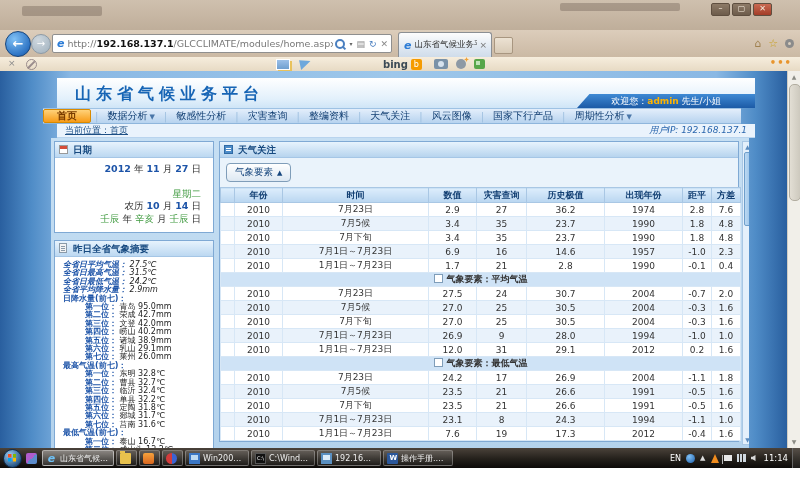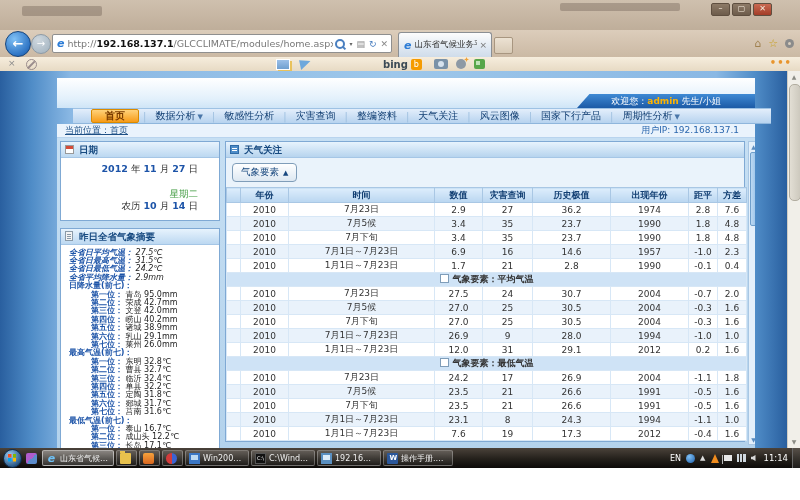--- a/index.html
+++ b/index.html
@@ -69,47 +69,47 @@
   
   #page{position:absolute;left:0;top:71px;width:787px;height:377px;
     background:linear-gradient(90deg,#295f9f 0,#4f8cc7 4%,#8ab8e4 9%,#9ec7ea 50%,#8ab8e4 91%,#4f8cc7 96%,#295f9f 100%);}
   #page-header{position:absolute;left:57px;top:7px;width:698px;height:30px;
     background:linear-gradient(180deg,#ffffff,#e2f0fb 70%,#cfe5f7);}
   #site-title{position:absolute;left:18px;top:6px;font-size:16px;font-weight:bold;color:#1765b5;letter-spacing:5px;}
   #welcome-ribbon{position:absolute;right:0;top:16px;width:178px;height:14px;
     background:linear-gradient(180deg,#3f8ad4,#1c5aa6);clip-path:polygon(7% 0,100% 0,100% 100%,0 100%);
     color:#fff;font-size:9px;line-height:14px;text-align:center;}
   #welcome-ribbon .user{color:#ffb400;font-weight:bold;}
-  #nav-bar{position:absolute;left:73px;top:37px;width:698px;height:16px;box-sizing:border-box;
+  #nav-bar{position:absolute;left:43px;top:37px;width:698px;height:16px;box-sizing:border-box;
     background:linear-gradient(180deg,#e3eefb,#b7d3ef);border-top:1px solid #9ec2e4;border-bottom:1px solid #8fb6dc;
-    display:flex;align-items:center;padding-left:18px;font-size:10px;color:#123f73;}
+    display:flex;align-items:center;padding-left:0;font-size:10px;color:#123f73;}
   .nav-item{padding:0 9px;white-space:nowrap;cursor:default;}
   .nav-item.active{background:linear-gradient(180deg,#ffd27a,#f79b17);border:1px solid #d98a00;border-radius:2px;
     color:#7a3c00;font-weight:bold;padding:0 13px;line-height:12px;margin-right:4px;}
   .nav-sep{color:#9fc0e0;}
   .nav-arrow{font-size:7px;color:#4a76a8;margin-left:2px;}
   #breadcrumb-row{position:absolute;left:57px;top:53px;width:698px;height:14px;box-sizing:border-box;
     background:#eaf3fc;border-bottom:1px solid #b9d4ee;display:flex;align-items:center;font-size:9px;}
   #breadcrumb{color:#1d4f85;padding-left:8px;flex:1;text-decoration:underline;}
   #status-time{color:#2a66ad;margin-right:26px;}
-  #status-ip{color:#2a66ad;margin-right:16px;}
-
-  #body-area{position:absolute;left:57px;top:67px;width:698px;height:310px;overflow:hidden;
+  #status-ip{color:#2a66ad;margin-right:8px;font-style:italic;}
+
+  #body-area{position:absolute;left:51px;top:67px;width:698px;height:310px;overflow:hidden;
     background:linear-gradient(180deg,#c6dff3,#b3d2ec);}
 
   
   #sidebar{position:absolute;left:3px;top:3px;width:160px;}
   .side-box{border:1px solid #7fa9d4;background:#fff;margin-bottom:7px;}
   .side-box-header{height:15px;background:linear-gradient(180deg,#e7f3fd,#bcd8f1);border-bottom:1px solid #a5c6e6;
     font-size:9.5px;font-weight:bold;color:#174a80;line-height:15px;padding-left:18px;position:relative;}
   .ic-cal{position:absolute;left:4px;top:3px;width:9px;height:9px;background:#fff;border:1px solid #999;box-sizing:border-box;}
   .ic-cal:before{content:"";position:absolute;left:0;top:0;width:7px;height:3px;background:#d54d3a;}
   .ic-doc{position:absolute;left:4px;top:2px;width:8px;height:10px;background:#f4f4f4;border:1px solid #8a9aa8;box-sizing:border-box;}
   .ic-doc:before{content:"";position:absolute;left:1px;top:2px;width:4px;height:1px;background:#8a9aa8;box-shadow:0 2px 0 #8a9aa8,0 4px 0 #8a9aa8;}
-  #date-content{padding:5px 21px 7px 6px;text-align:right;font-size:9.5px;line-height:12.5px;color:#333;}
+  #date-content{padding:5px 12px 7px 6px;text-align:right;font-size:9.5px;line-height:12.5px;color:#333;}
   #date-content .num{color:#1d54a8;font-weight:bold;}
   #date-content .grn{color:#3f9a3f;margin-top:12px;}
   #summary-content{padding:4px 4px 6px 8px;font-size:8px;line-height:8.4px;color:#222;}
   .sum-line{white-space:nowrap;font-style:italic;}
   .sum-line .lbl{color:#1d54a8;font-weight:bold;}
   .sec-title{color:#1d54a8;font-weight:bold;white-space:nowrap;}
   .rank-line{padding-left:22px;white-space:nowrap;}
   .rank-line .lbl{color:#1d54a8;font-weight:bold;}
 
   
@@ -234,20 +234,21 @@
       <span id="bing-sq">b</span>
     </span>
     <span class="ic-cam"></span>
     <span class="ic-person"></span>
     <span class="ic-green"></span>
     <span id="cmd-ellipsis">•••</span>
   </div>
 
   <div id="page">
     <div id="page-header">
+      <div id="site-title">山东省气候业务平台</div>
       <div id="welcome-ribbon"><span>欢迎您：</span><span class="user">admin</span><span> 先生/小姐</span></div>
     </div>
     <div id="nav-bar">
         <span class="nav-item active">首页</span>
         <span class="nav-sep">|</span>
         <span class="nav-item">数据分析<span class="nav-arrow">▼</span></span>
         <span class="nav-sep">|</span>
         <span class="nav-item">敏感性分析</span>
         <span class="nav-sep">|</span>
         <span class="nav-item">灾害查询</span>
@@ -269,20 +270,21 @@
 
     <div id="body-area">
 
       <div id="sidebar">
         <div class="side-box">
           <div class="side-box-header"><span class="ic-cal"></span><span>日期</span></div>
           <div id="date-content">
             <div><span class="num">2012</span> <span>年</span> <span class="num">11</span> <span>月</span> <span class="num">27</span> <span>日</span></div>
             <div class="grn">星期二</div>
             <div><span>农历</span> <span class="num">10</span> <span>月</span> <span class="num">14</span> <span>日</span></div>
+            <div><span class="grn">壬辰</span> <span>年</span> <span class="grn">辛亥</span> <span>月</span> <span class="grn">壬辰</span> <span>日</span></div>
           </div>
         </div>
         <div class="side-box">
           <div class="side-box-header"><span class="ic-doc"></span><span>昨日全省气象摘要</span></div>
           <div id="summary-content">
               <div class="sum-line"><span class="lbl">全省日平均气温：</span><span class="val"> 27.5℃</span></div>
               <div class="sum-line"><span class="lbl">全省日最高气温：</span><span class="val"> 31.5℃</span></div>
               <div class="sum-line"><span class="lbl">全省日最低气温：</span><span class="val"> 24.2℃</span></div>
               <div class="sum-line"><span class="lbl">全省平均降水量：</span><span class="val"> 2.9mm</span></div>
               <div class="sec-title">日降水量(前七)：</div>

